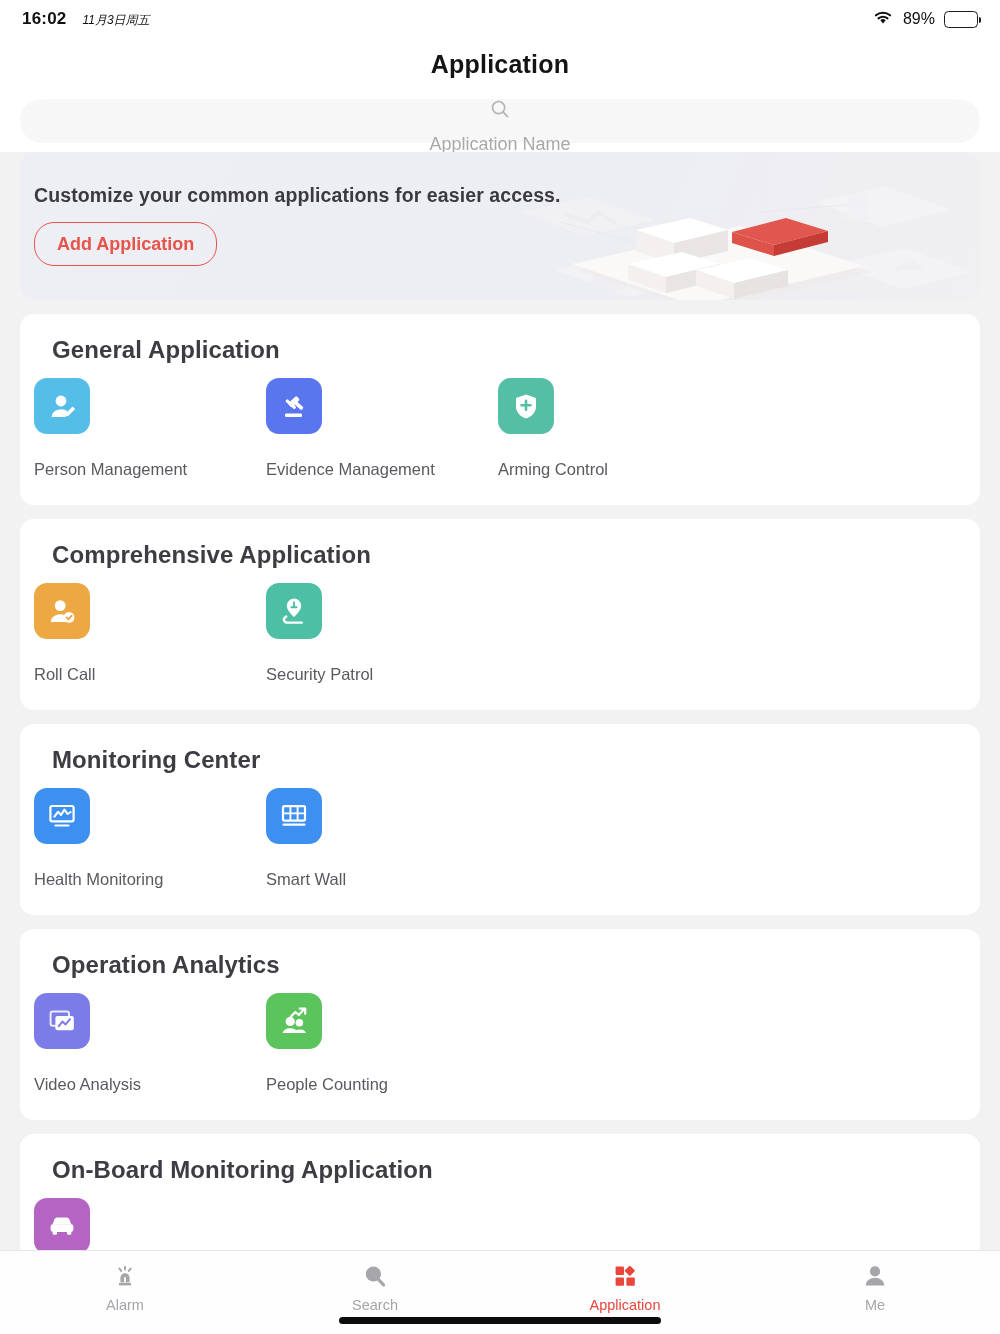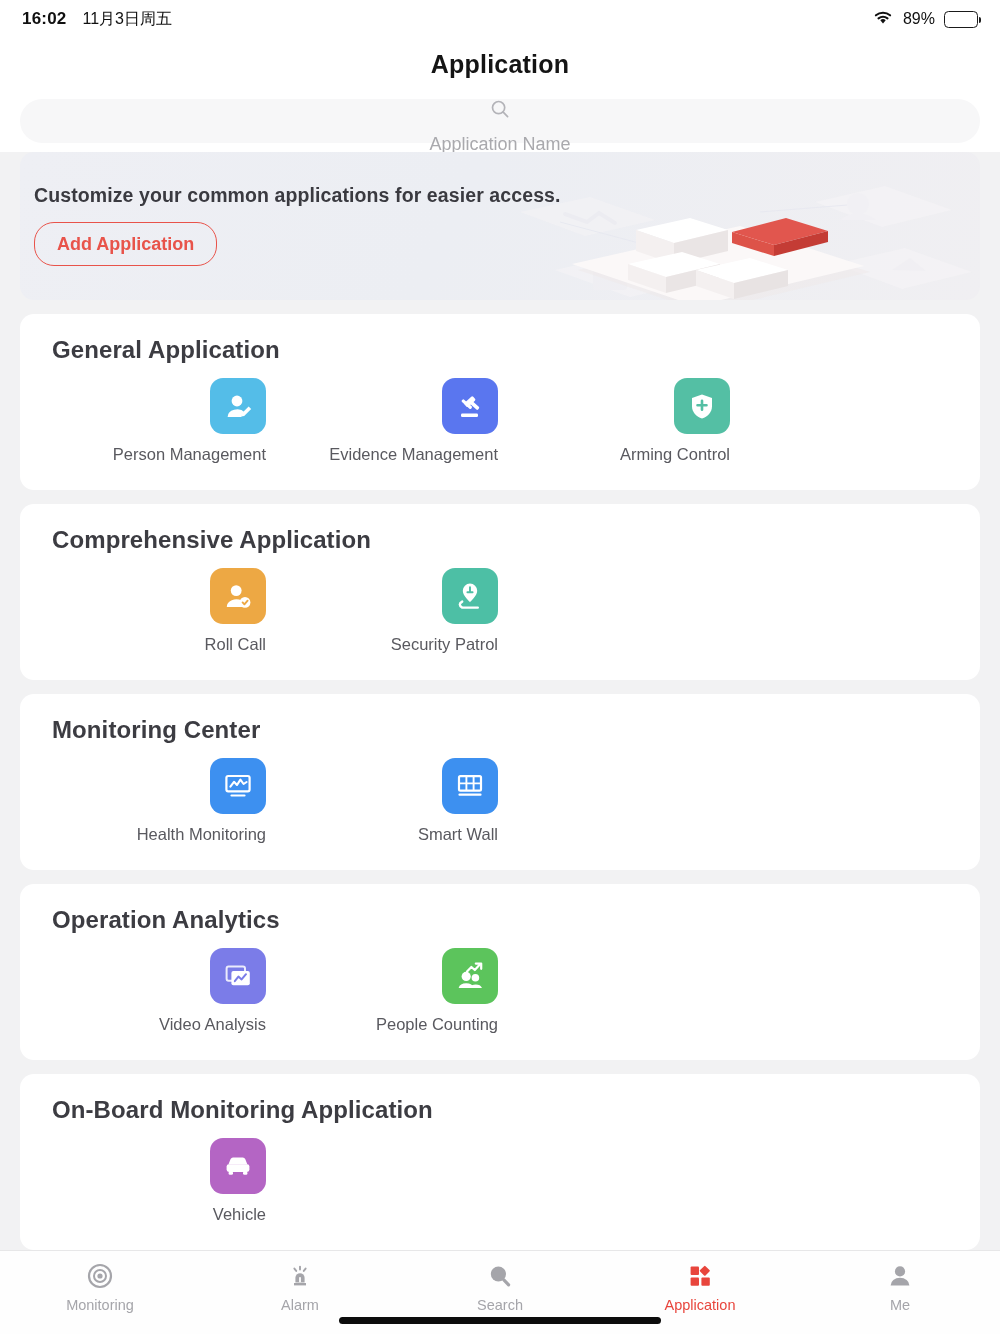--- a/index.html
+++ b/index.html
@@ -13,21 +13,21 @@
   .phone { position: relative; width: 1000px; height: 1334px; background: #f2f2f3; }
 
   
   .statusbar {
     position: absolute; top: 0; left: 0; width: 1000px; height: 38px;
     display: flex; align-items: center; justify-content: space-between;
     padding: 12px 22px; background: #ffffff;
   }
   .sb-left { display: flex; align-items: baseline; gap: 16px; }
   .sb-time { font-size: 17px; font-weight: 600; color: #101010; letter-spacing: .2px; }
-  .sb-date { font-size: 16px; font-weight: 500; color: #101010; }
+  .sb-date { font-size: 12px; font-weight: 500; color: #101010; font-style: italic; }
   .sb-right { display: flex; align-items: center; gap: 9px; }
   .sb-batt-pct { font-size: 16px; font-weight: 500; color: #101010; }
   .batt-shell {
     position: relative; width: 34px; height: 17px;
     border: 1.6px solid #1a1a1a; border-radius: 4.5px; padding: 2px;
   }
   .batt-fill { height: 100%; background: #111; border-radius: 2px; }
   .batt-cap {
     position: absolute; right: -4px; top: 5px; width: 2.5px; height: 6px;
     background: #1a1a1a; border-radius: 0 2px 2px 0;
@@ -82,21 +82,21 @@
     margin: 0 20px 14px; background: #ffffff; border-radius: 14px;
     padding: 22px 14px 26px;
   }
   .card-title {
     font-size: 24px; font-weight: 700; color: #3c3c42;
     margin: 0 0 14px 18px; letter-spacing: .1px;
   }
   .apps { display: flex; flex-wrap: wrap; }
   .app {
     width: 232px; display: flex; flex-direction: column;
-    align-items: flex-end; gap: 11px; cursor: pointer;
+    align-items: flex-start; gap: 26px; cursor: pointer;
   }
   .tile {
     width: 56px; height: 56px; border-radius: 13px;
     display: flex; align-items: center; justify-content: center;
   }
   .app-label { font-size: 16.5px; color: #59595f; text-align: center; }
 
   
   .tabbar {
     position: absolute; left: 0; bottom: 0; width: 1000px; height: 84px;
@@ -330,30 +330,20 @@
             </div>
           </div>
         </div>
       </div>
   </div>
 
   <div class="tabbar">
     <div class="tab">
       <span class="tab-ico">
         <svg width="28" height="28" viewBox="0 0 28 28">
-          <circle cx="14" cy="14" r="11" stroke="#a5a5aa" stroke-width="2.2" fill="none"></circle>
-          <circle cx="14" cy="14" r="6" stroke="#a5a5aa" stroke-width="2" fill="none"></circle>
-          <circle cx="14" cy="14" r="2.6" fill="#a5a5aa"></circle>
-        </svg>
-      </span>
-      <span class="tab-label">Monitoring</span>
-    </div>
-    <div class="tab">
-      <span class="tab-ico">
-        <svg width="28" height="28" viewBox="0 0 28 28">
           <path d="M8 21 h12 v2.4 H8z" fill="#a5a5aa"></path>
           <path d="M9.4 20.4 v-4.6 a4.6 4.6 0 0 1 9.2 0 v4.6z" fill="#a5a5aa"></path>
           <rect x="13.1" y="15.2" width="1.8" height="5" fill="#fefefe"></rect>
           <path d="M14 4.6v3M8.4 6.6l1.8 2.3M19.6 6.6l-1.8 2.3" stroke="#a5a5aa" stroke-width="1.9" stroke-linecap="round"></path>
         </svg>
       </span>
       <span class="tab-label">Alarm</span>
     </div>
     <div class="tab">
       <span class="tab-ico">

